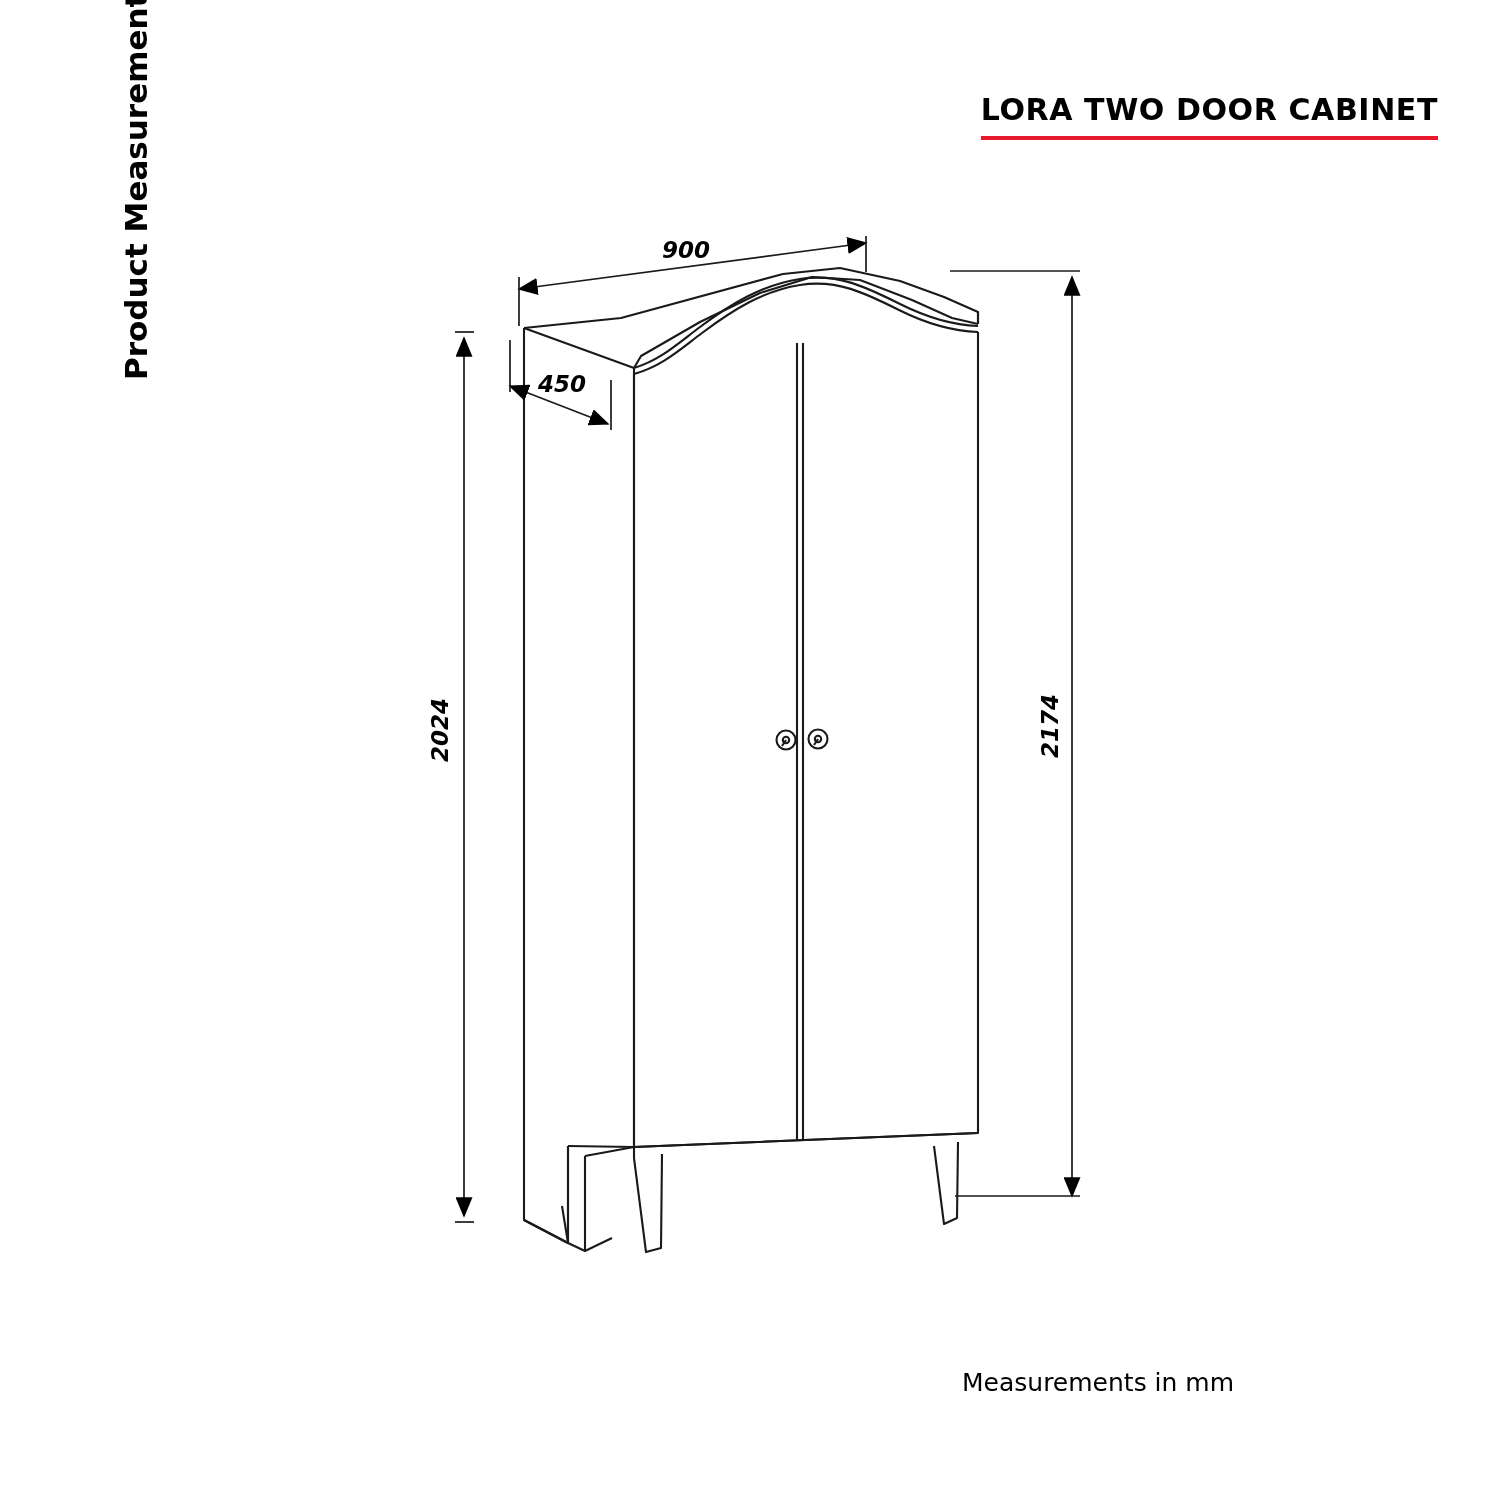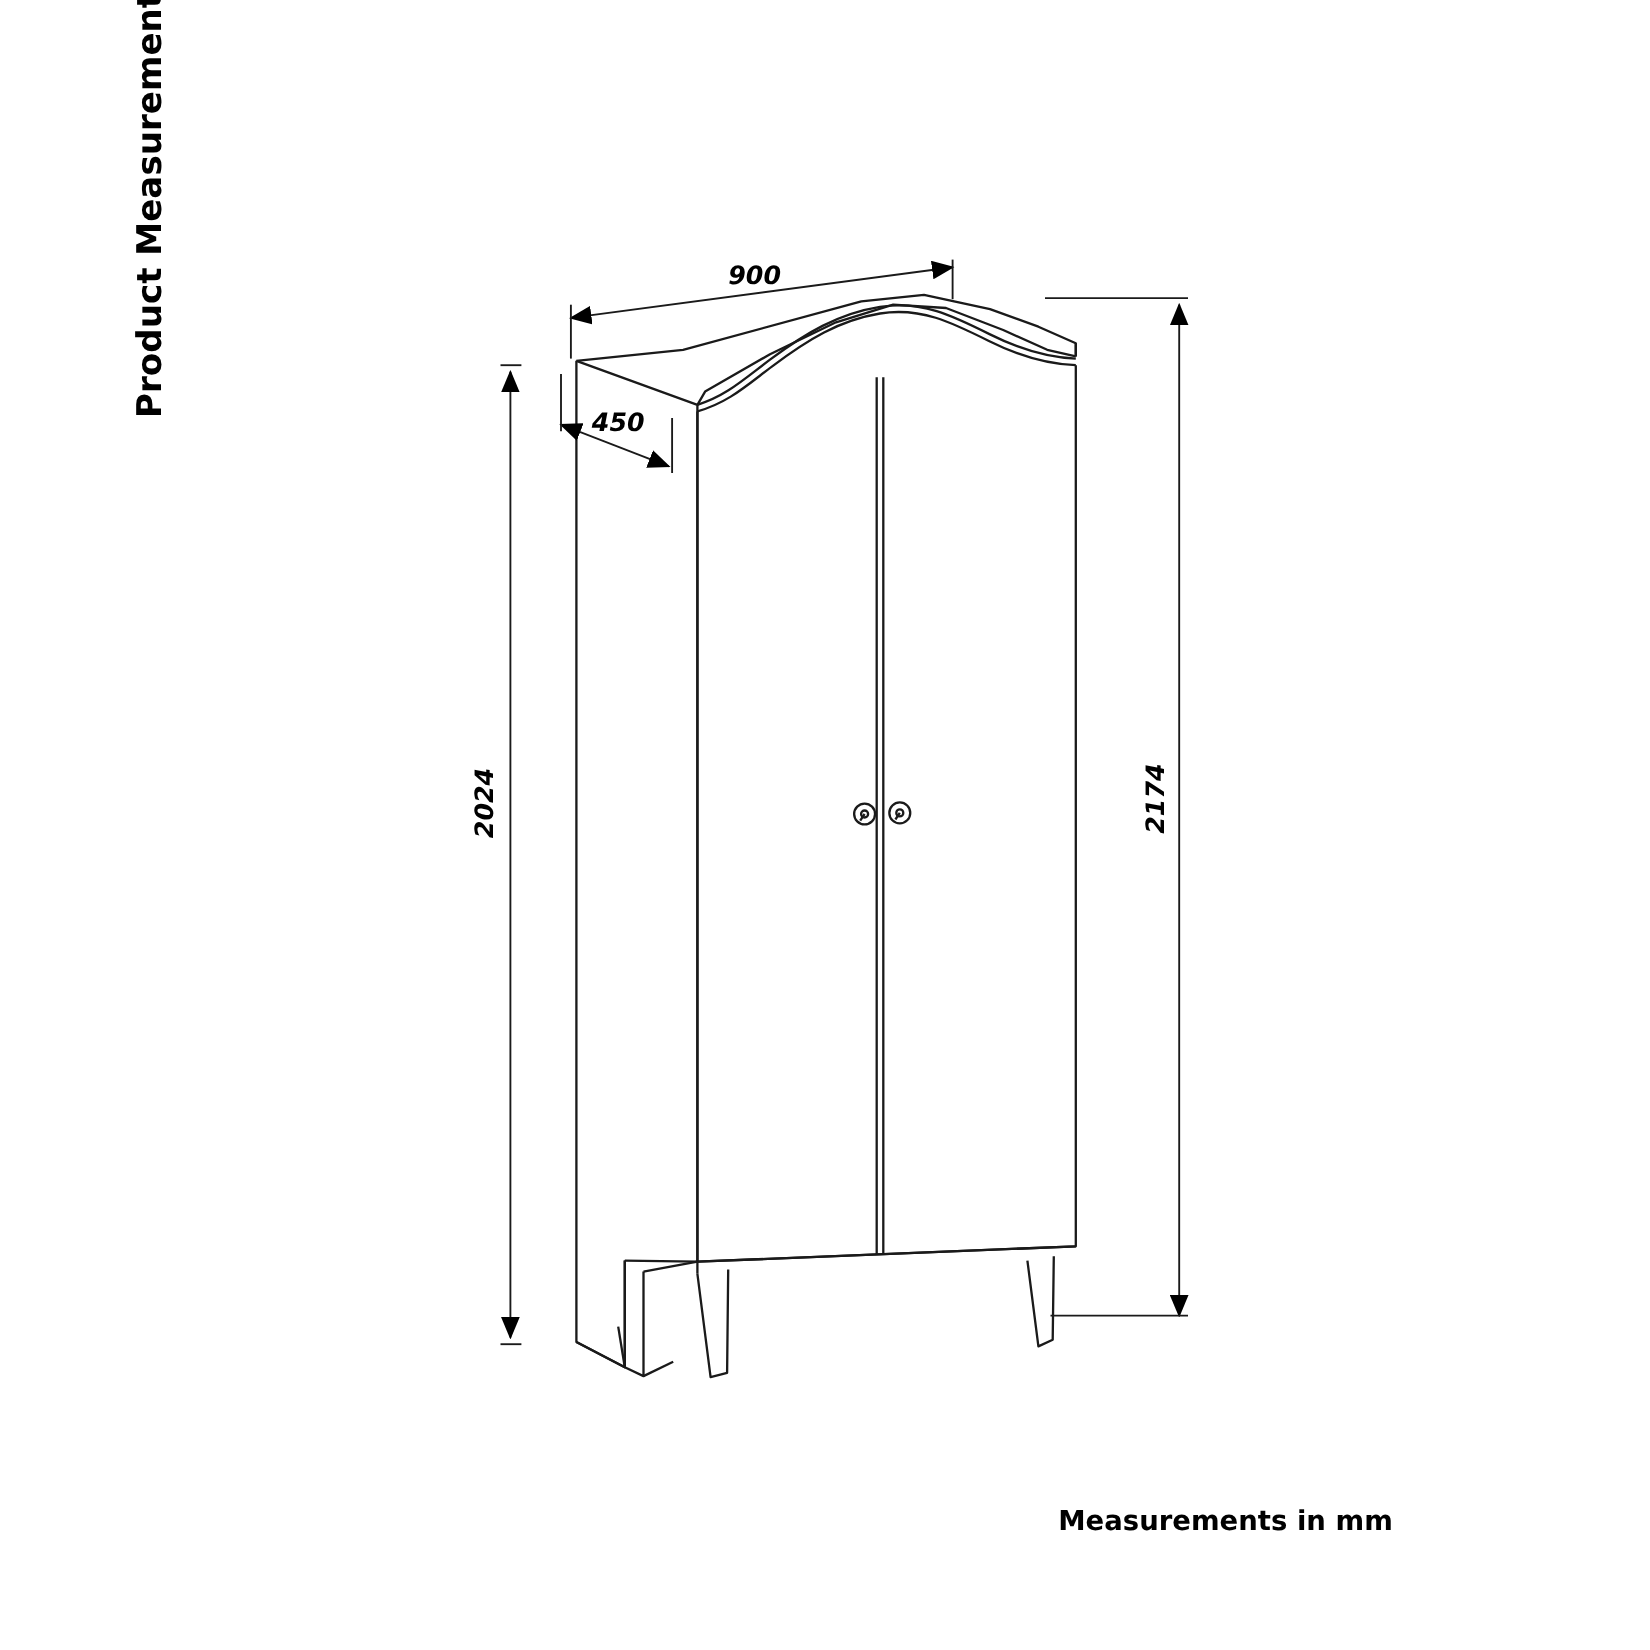--- a/index.html
+++ b/index.html
@@ -53,21 +53,21 @@
     color: #000000;
     white-space: nowrap;
     
   }
   
   .footer-note {
     position: absolute;
     left: 962px;
     top: 1368px;
     font-family: "DejaVu Sans", sans-serif;
-    font-weight: bold;
+    font-weight: normal;
     font-size: 25px;
     color: #000000;
     white-space: nowrap;
   }
   
   .drawing {
     position: absolute;
     left: 0;
     top: 0;
     width: 1500px;
@@ -80,20 +80,21 @@
     font-size: 23px;
     fill: #000000;
   }
 </style>
 </head>
 <body>
 
 <div class="page">
 
   <div class="title-block">
+    <div class="title-text">LORA TWO DOOR CABINET</div>
     <div class="title-rule" style="background: rgb(232, 25, 44);"></div>
   </div>
 
   <div class="side-label">
     <span>Product Measurement Information</span>
   </div>
 
   <div class="footer-note">Measurements in mm</div>
 
   <svg class="drawing" viewBox="0 0 1500 1500">

